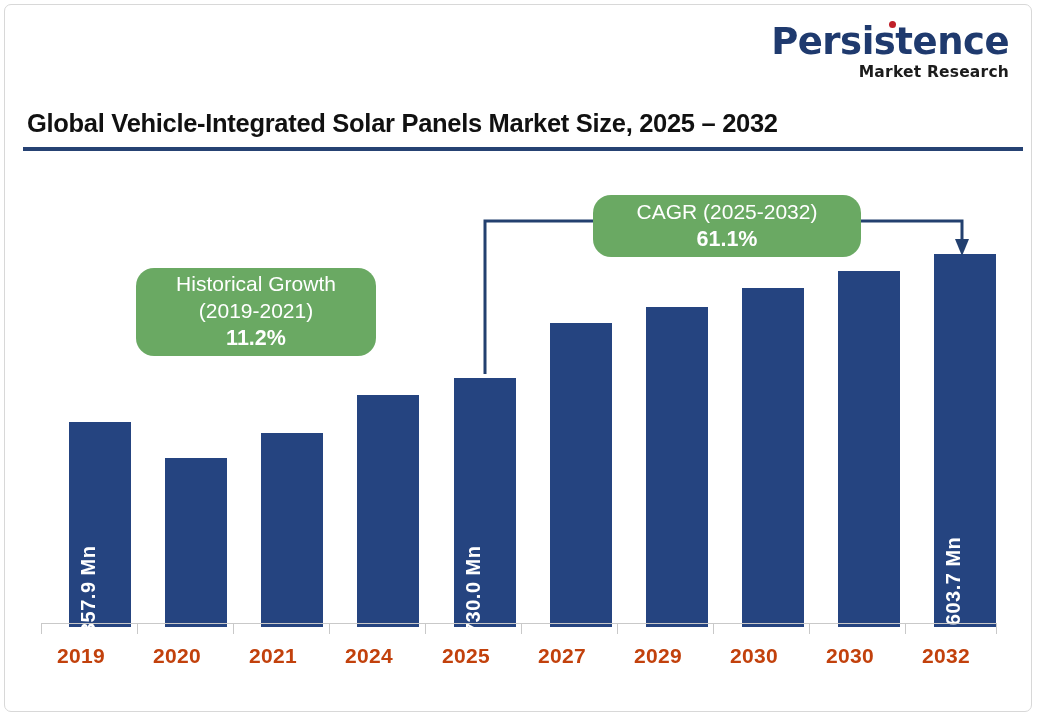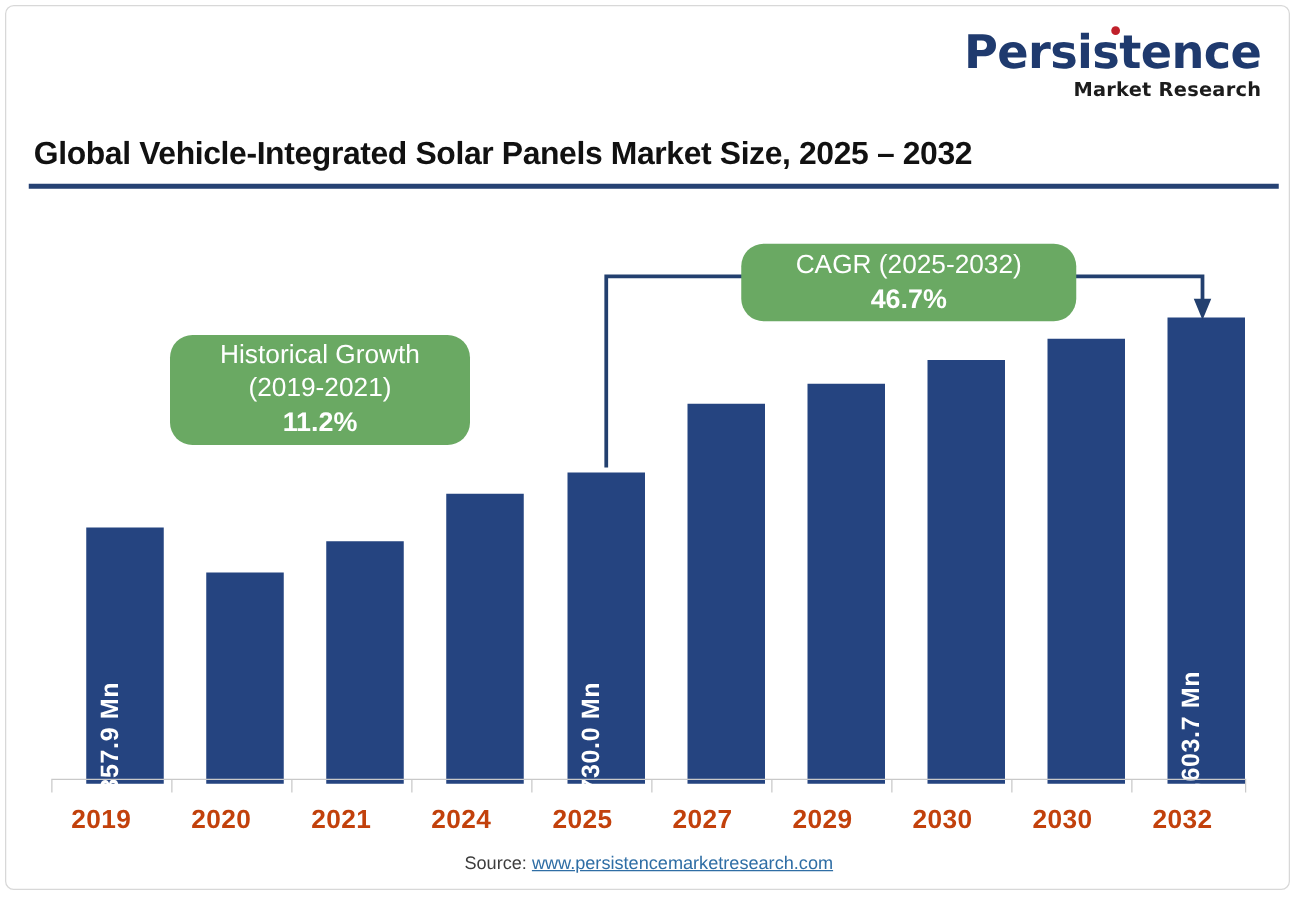--- a/index.html
+++ b/index.html
@@ -258,20 +258,17 @@
   </div>
 
   <div class="callout" id="hist-box">
     <span class="c-line">Historical Growth</span>
     <span class="c-line">(2019-2021)</span>
     <span class="c-value">11.2%</span>
   </div>
 
   <div class="callout" id="cagr-box">
     <span class="c-line">CAGR (2025-2032)</span>
-    <span class="c-value">46.7%</span>
-  </div>
-
-  <div id="source">
-    <span>Source: </span><a href="#">www.persistencemarketresearch.com</a>
-  </div>
+    <span class="c-value">61.1%</span>
+  </div>
+
 
 </div>
 
 </body></html>

